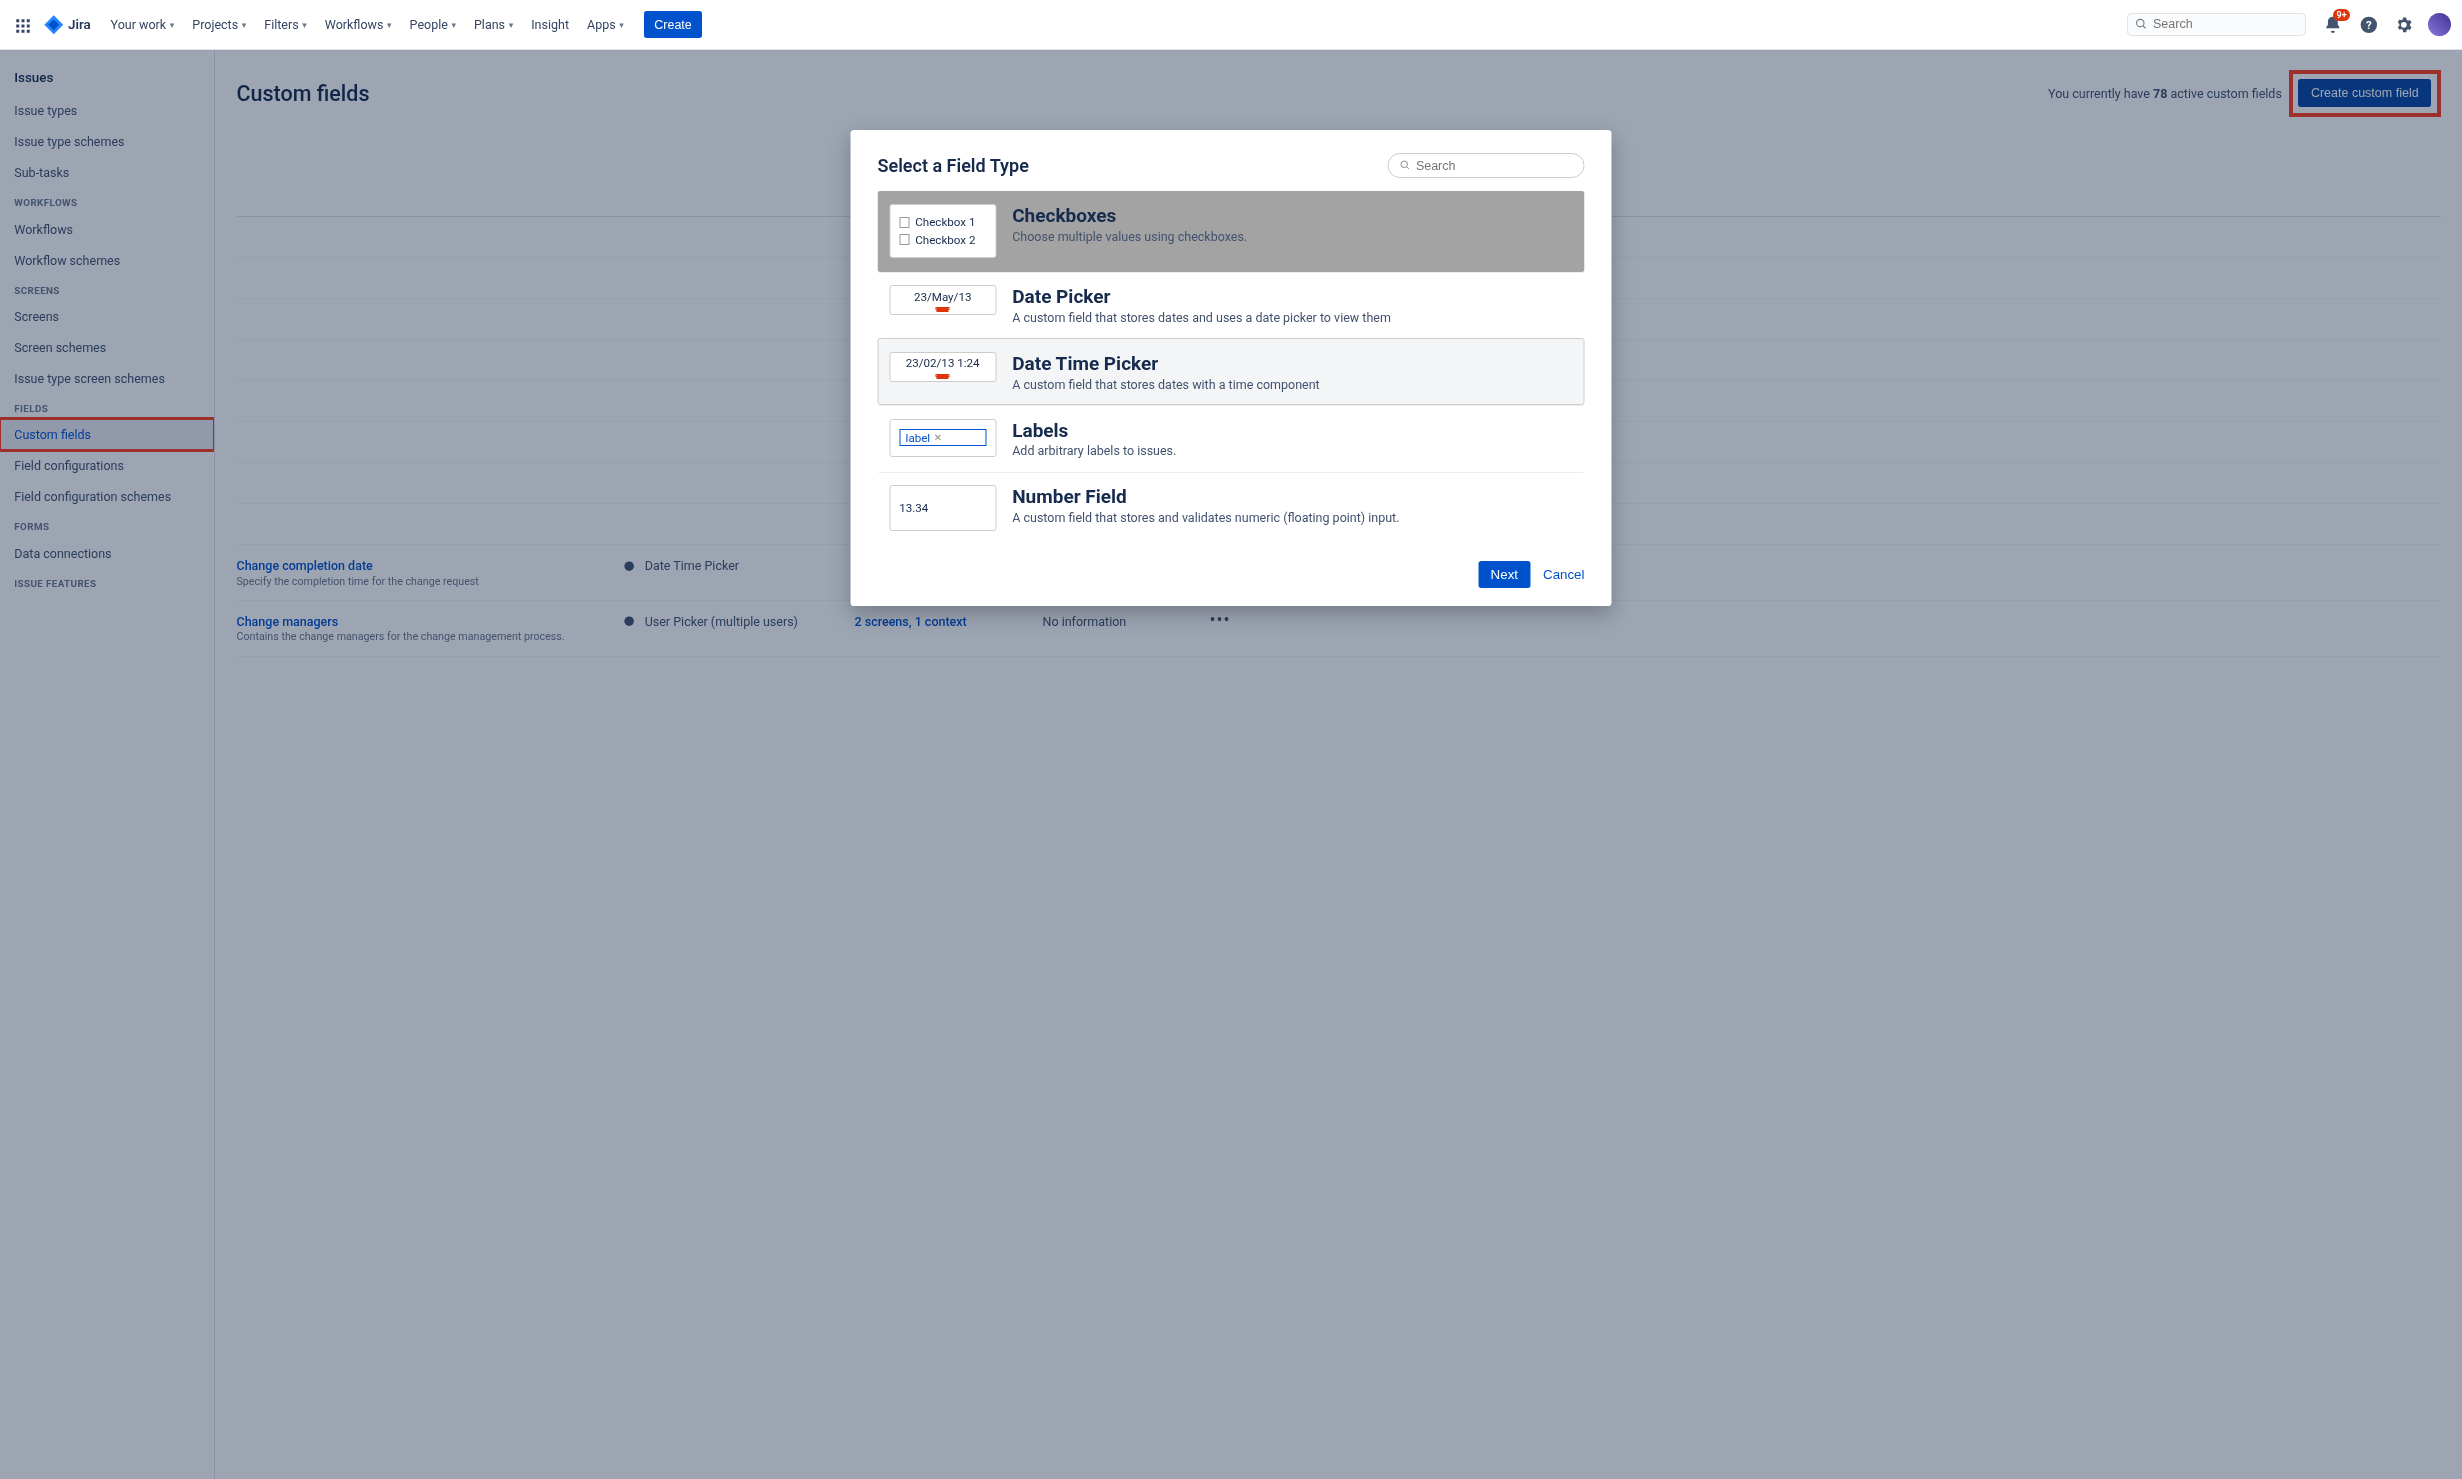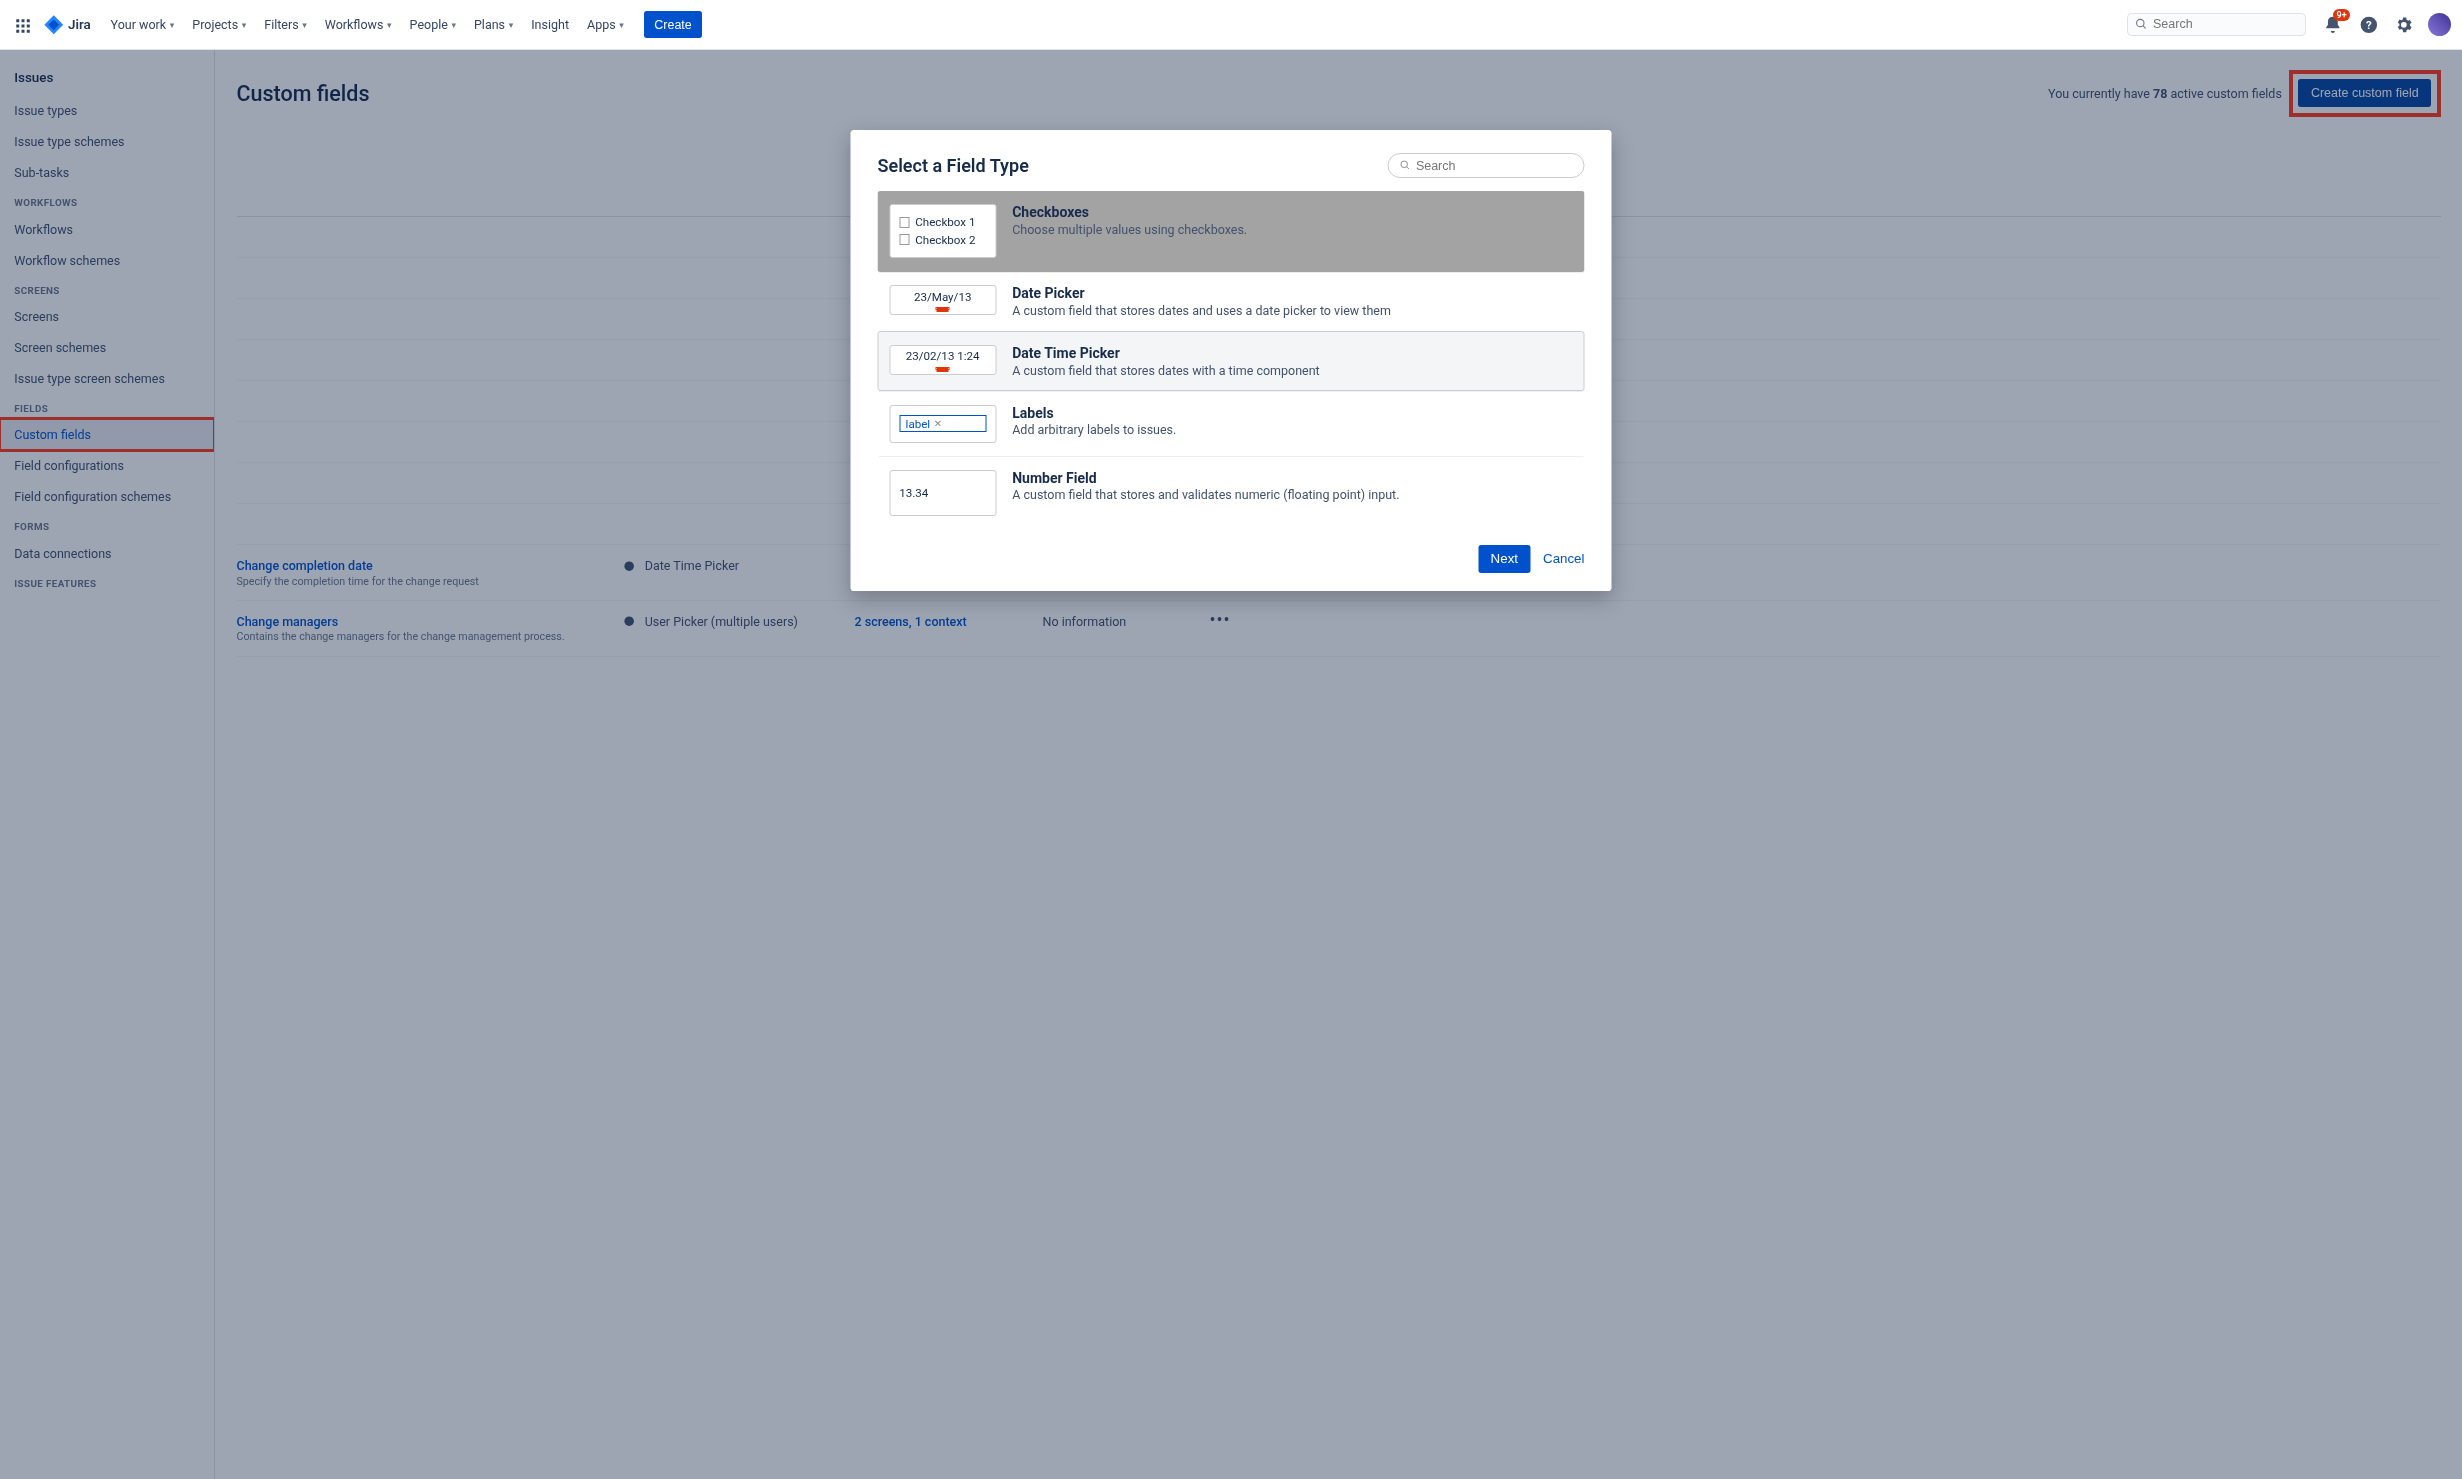--- a/index.html
+++ b/index.html
@@ -94,21 +94,21 @@
 .dlg-list { flex: 1; }
 .ft-row { display: flex; gap: 16px; padding: 12.5px 10.7px; border: 0.9px solid transparent; border-radius: 2.7px; cursor: pointer; }
 .ft-row + .ft-row { border-top: 0.9px solid #eee; }
 .ft-row.selected { background: #a3a3a3; }
 .ft-row.hover { background: #f4f5f7; border: 0.9px solid #ccc; }
 .ft-thumb { width: 107px; height: 43px; border: 0.9px solid #ccc; border-radius: 2.7px; background: #fff; display: flex; flex-direction: column; justify-content: center; padding: 5.4px 9px; gap: 3.6px; font-size: 11.6px; flex-shrink: 0; }
 .ft-thumb.date { flex-direction: column; align-items: center; justify-content: space-between; height: 30px; padding: 3.6px 5.4px; }
 .ft-thumb.tall { height: 54px; }
 .cal-icn { width:14.3px; height:14.3px; background:#fff; border:0.9px solid #DE350B; position:relative; }
 .cal-icn::before { content:''; position:absolute; top:0; left:0; right:0; height:3.6px; background:#DE350B; }
-.ft-info h3 { font-size: 14px; font-weight: 700; margin-bottom: 1.8px; }
+.ft-info h3 { font-size: 19px; font-weight: 700; margin-bottom: 1.8px; }
 .ft-info p { font-size: 12.5px; color: #42526E; }
 .cb-line { display:flex; align-items:center; gap:5.4px; font-size:11.6px; }
 .cb-line .sq { width:10.7px; height:10.7px; border:0.9px solid #999; }
 .lbl-chip { display:inline-flex; align-items:center; gap:3.6px; border:0.9px solid #0052CC; padding:0.9px 5.4px; color:#0052CC; font-size:11.6px; }
 .lbl-chip .x { color:#888; font-size:9.8px; }
 .dlg-foot { display:flex; justify-content:flex-end; gap:12.5px; padding: 16px 27px 0; align-items:center; }
 .btn-next { background:#0052CC; color:#fff; border:none; padding:6.3px 12.5px; border-radius:2.7px; cursor:pointer; }
 .btn-cancel { background:none; border:none; color:#0052CC; cursor:pointer; }
 
 

